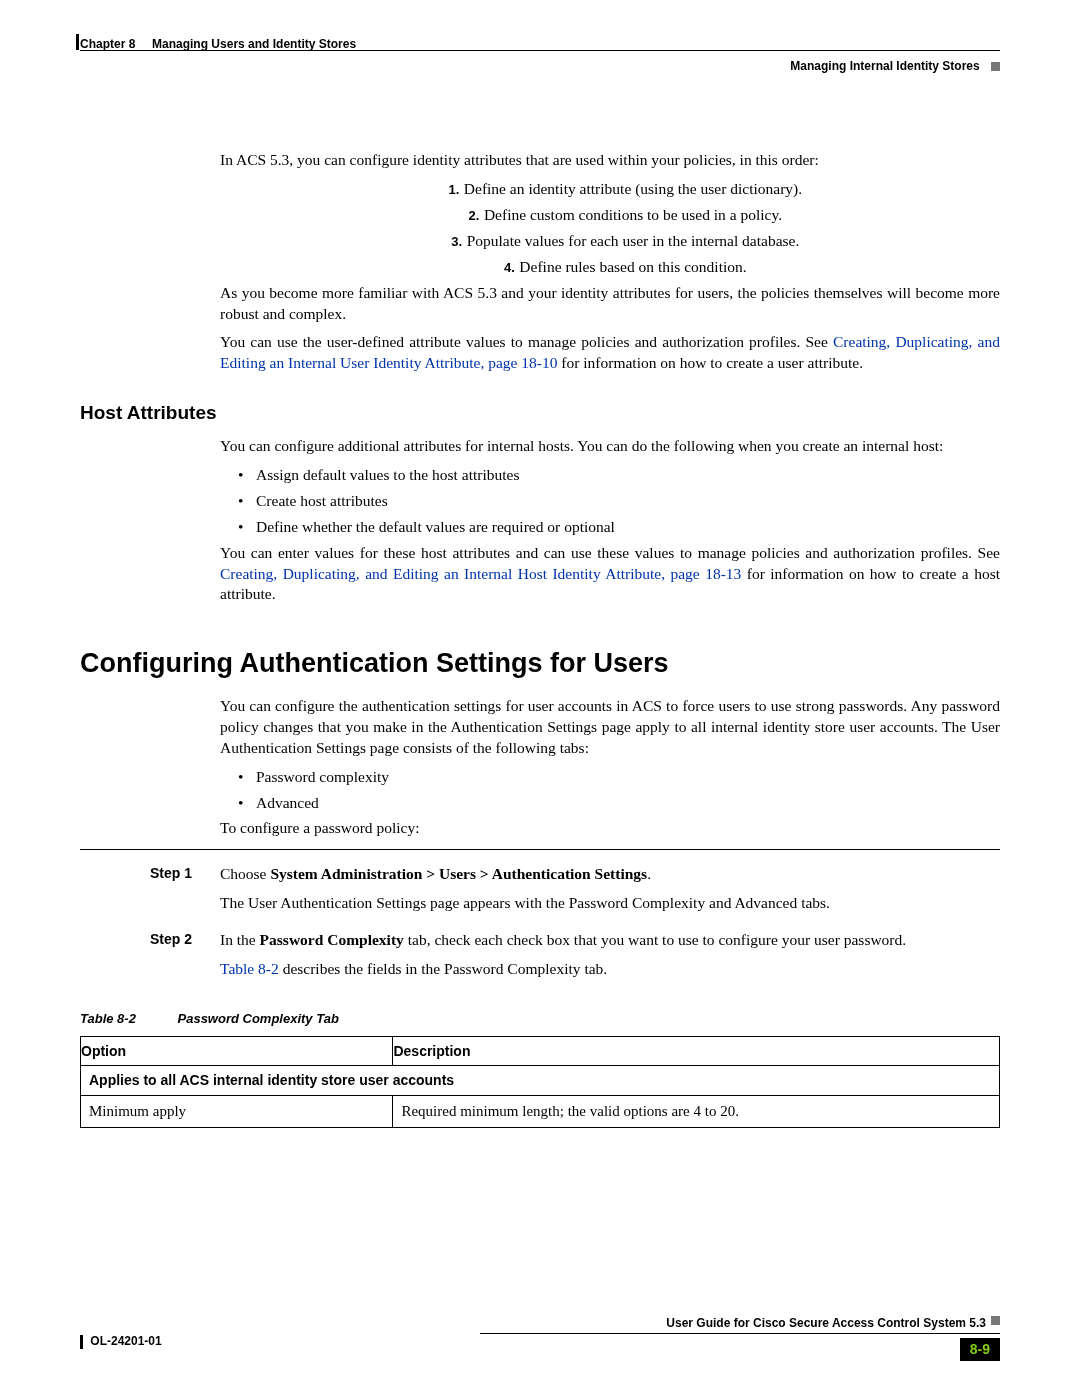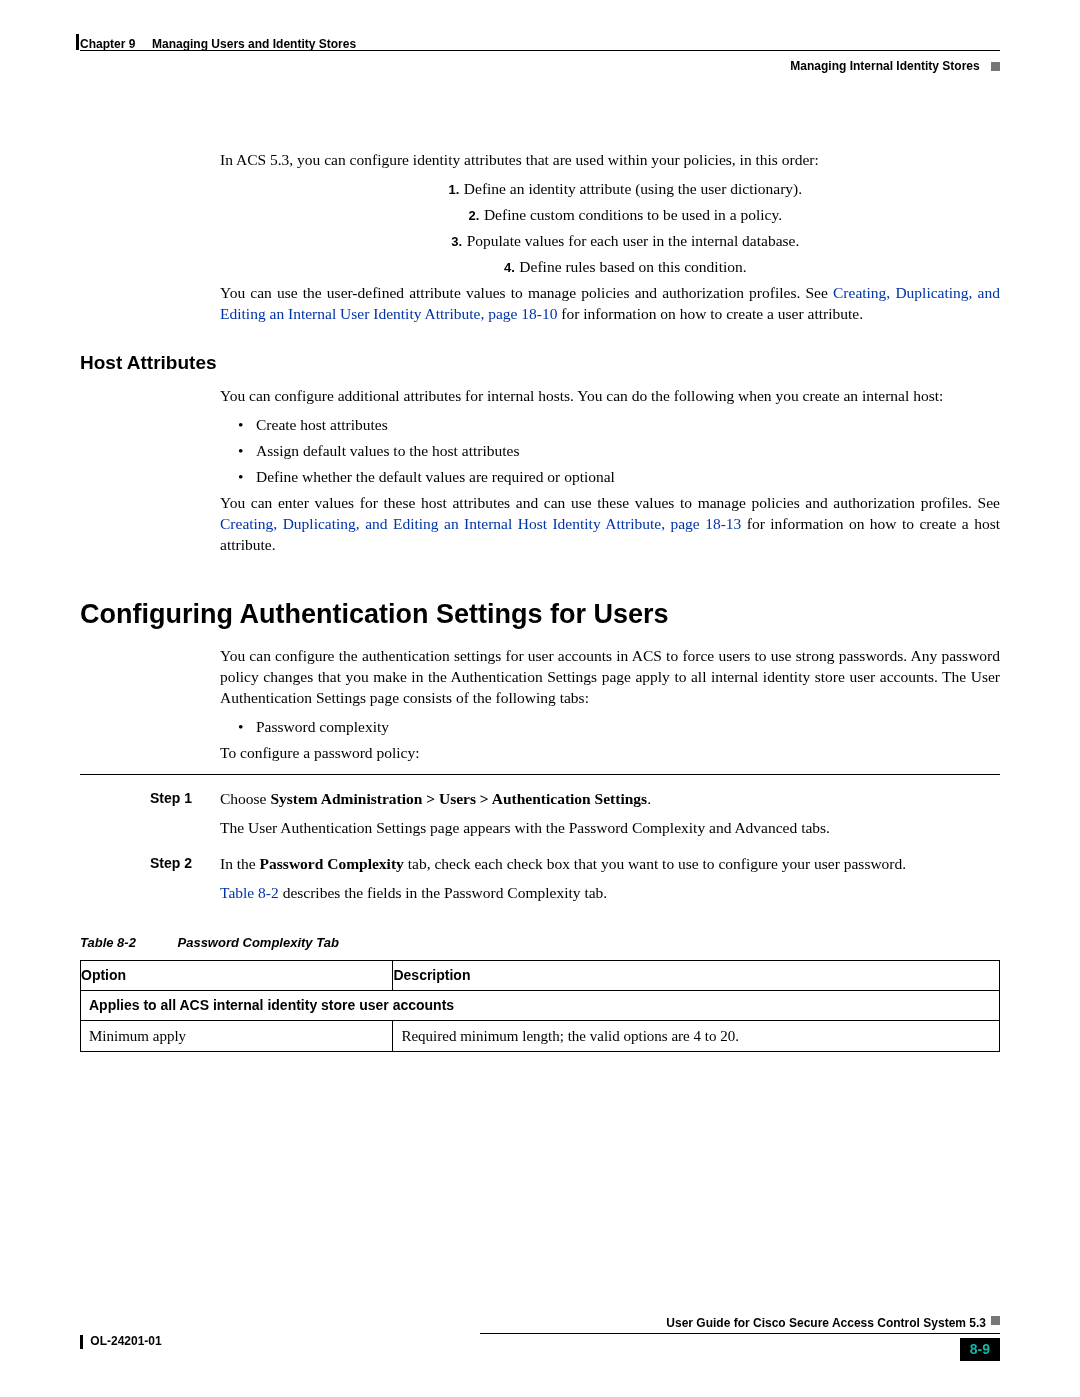--- a/index.html
+++ b/index.html
@@ -179,83 +179,85 @@
     padding-right: 14px;
   }
   .foot-sq {
     display:inline-block;
     width:9px;height:9px;background:#777;
     position:absolute; right:0; top:1px;
   }
   .page-num-box {
     display: inline-block;
     background: #000;
-    color: #14b8a6;
+    color: #84cc16;
     font-weight: bold;
     padding: 2px 10px;
     font-size: 14px;
   }
   .footer-left-bar {
     display:inline-block;
     width:3px;height:14px;background:#000;
     margin-right:4px;vertical-align:middle;
   }
   b { font-weight: bold; }
 </style>
 </head>
 <body>
 
 <div class="page">
 
   <div class="running-header">
     <div class="rh-left">
       <span class="rh-left-bar"></span>
-      <span>Chapter 9</span>&nbsp;&nbsp;&nbsp;&nbsp;
+      <span>Chapter 8</span>&nbsp;&nbsp;&nbsp;&nbsp;
       <span>Managing Users and Identity Stores</span>
     </div>
     <div class="rh-rule"></div>
     <div class="rh-right">
       <span>Managing Internal Identity Stores</span>
       <span class="rh-square"></span>
     </div>
   </div>
 
   <div class="content">
 
     <div class="indent">
       <p>In ACS 5.3, you can configure identity attributes that are used within your policies, in this order:</p>
       <div class="ol-num">
         <div class="item"><span class="num">1.</span><span>Define an identity attribute (using the user dictionary).</span></div>
         <div class="item"><span class="num">2.</span><span>Define custom conditions to be used in a policy.</span></div>
         <div class="item"><span class="num">3.</span><span>Populate values for each user in the internal database.</span></div>
         <div class="item"><span class="num">4.</span><span>Define rules based on this condition.</span></div>
       </div>
+      <p>As you become more familiar with ACS 5.3 and your identity attributes for users, the policies themselves will become more robust and complex.</p>
       <p>
         <span>You can use the user-defined attribute values to manage policies and authorization profiles. See </span><span class="link">Creating, Duplicating, and Editing an Internal User Identity Attribute, page 18-10</span><span> for information on how to create a user attribute.</span>
       </p>
     </div>
 
     <h2 class="side-head">Host Attributes</h2>
     <div class="indent">
       <p>You can configure additional attributes for internal hosts. You can do the following when you create an internal host:</p>
       <div class="ul-bullet">
+        <div class="item"><span class="bul">•</span><span>Assign default values to the host attributes</span></div>
         <div class="item"><span class="bul">•</span><span>Create host attributes</span></div>
-        <div class="item"><span class="bul">•</span><span>Assign default values to the host attributes</span></div>
         <div class="item"><span class="bul">•</span><span>Define whether the default values are required or optional</span></div>
       </div>
       <p>
         <span>You can enter values for these host attributes and can use these values to manage policies and authorization profiles. See </span><span class="link">Creating, Duplicating, and Editing an Internal Host Identity Attribute, page 18-13</span><span> for information on how to create a host attribute.</span>
       </p>
     </div>
 
     <h1 class="section-head">Configuring Authentication Settings for Users</h1>
     <div class="indent">
       <p>You can configure the authentication settings for user accounts in ACS to force users to use strong passwords. Any password policy changes that you make in the Authentication Settings page apply to all internal identity store user accounts. The User Authentication Settings page consists of the following tabs:</p>
       <div class="ul-bullet">
         <div class="item"><span class="bul">•</span><span>Password complexity</span></div>
+        <div class="item"><span class="bul">•</span><span>Advanced</span></div>
       </div>
       <p>To configure a password policy:</p>
     </div>
 
     <div class="steps indent" style="margin-left:0">
       <div class="step-row">
         <div class="step-label">Step 1</div>
         <div class="step-body">
           <p>
             <span>Choose </span><b>System Administration &gt; Users &gt; Authentication Settings</b><span>.</span>

